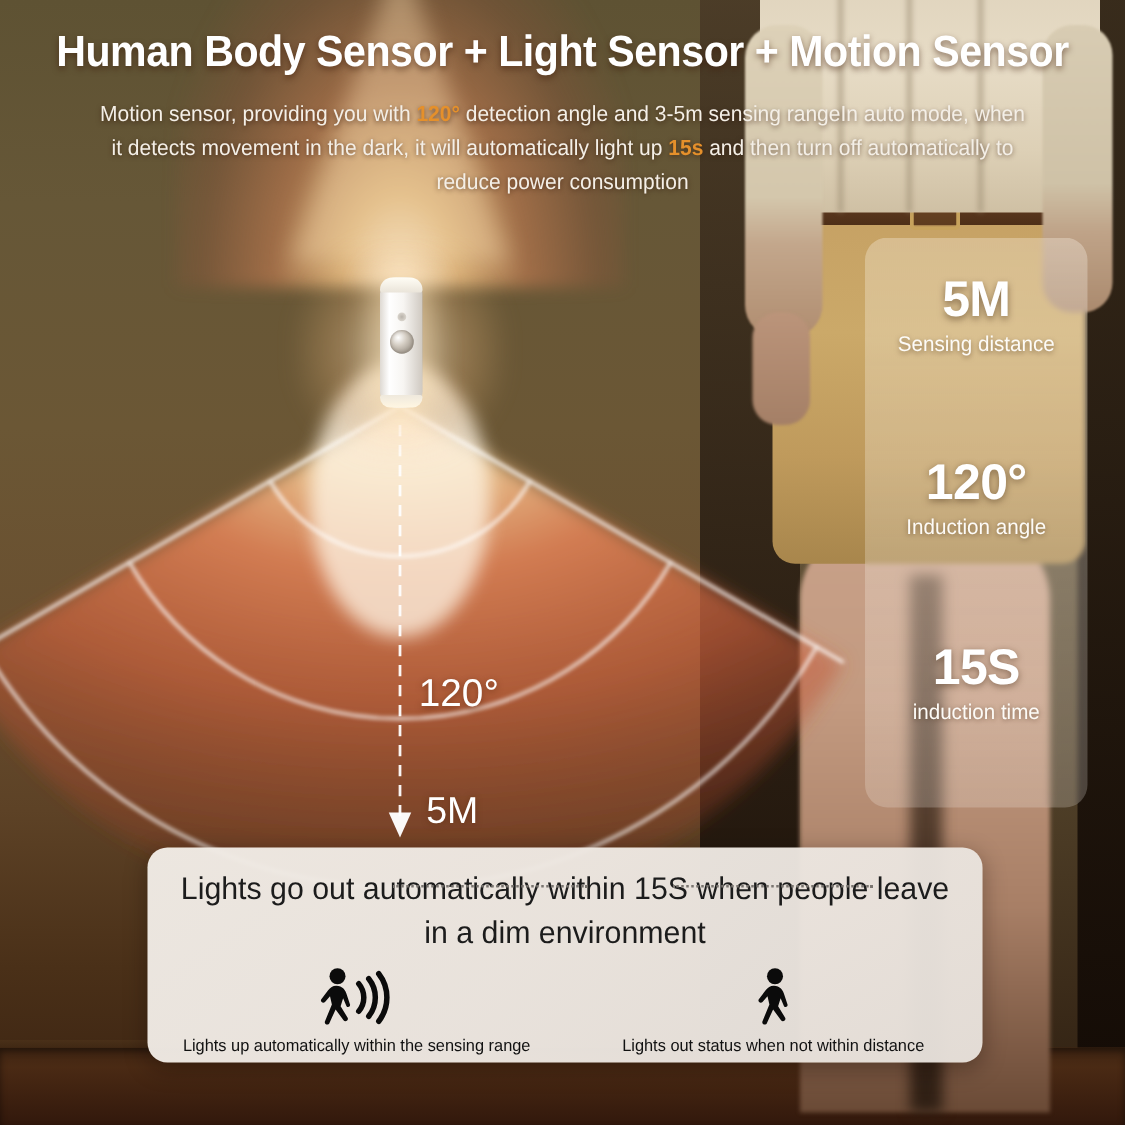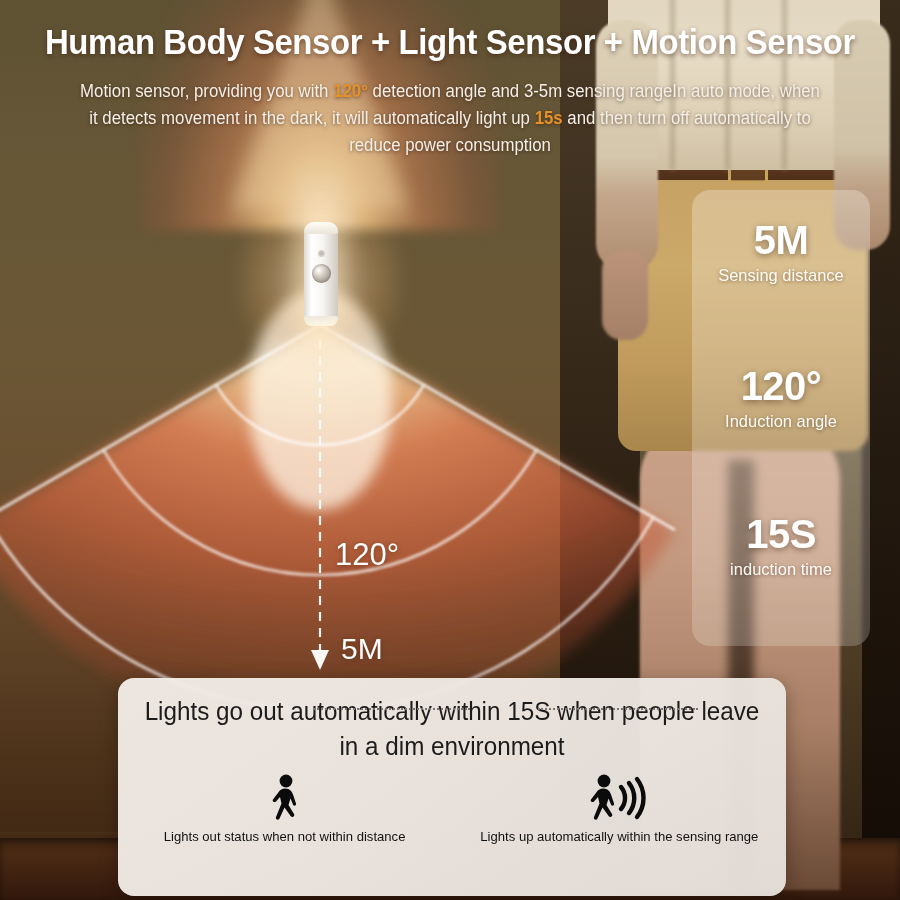--- a/index.html
+++ b/index.html
@@ -222,21 +222,21 @@
   
   .cone-label {
     position: absolute; color: #ffffff; font-weight: 400;
     text-shadow: 0 1px 5px rgba(90,40,15,.6);
   }
   .label-120 { left: 335px; top: 537px; font-size: 31px; }
   .label-5m  { left: 341px; top: 632px; font-size: 30px; }
 
   
   .bottom-card {
-    position: absolute; left: 118px; top: 678px; width: 668px; height: 218px;
+    position: absolute; left: 118px; top: 678px; width: 668px; height: 172px;
     background: linear-gradient(135deg, rgba(241,236,230,.97) 0%, rgba(238,232,226,.97) 45%, rgba(231,225,219,.96) 100%);
     border-radius: 16px;
     box-shadow: 0 5px 18px rgba(20,10,4,.35);
   }
   .card-heading {
     position: absolute; left: 14px; width: 640px; top: 16px;
     text-align: center;
     font-size: 25px; line-height: 35px;
     color: #1c1c1c;
     transform: scaleX(.97);
@@ -361,40 +361,40 @@
   <div class="bottom-card">
     <div class="card-heading">Lights go out automatically within 15S when people leave in a dim environment</div>
 
     <div class="dots dots-1"></div>
     <div class="dots dots-2"></div>
 
     <div class="card-cols">
 
       <div class="card-col">
         <div class="icon-row">
-          <svg width="40" height="52" viewBox="0 0 40 52">
-            <circle cx="21" cy="7" r="6.4" fill="#0b0b0b"></circle>
-            <path d="M20 14.5 C25 14.5 27.5 18 28.5 22 L31 29.5 C31.6 31.5 29 32.6 28.1 30.7 L25.5 24.5 L23.5 31 L29 40 C30.4 42 27.3 44.2 25.8 42.2 L19.5 33.5 L14.5 44.5 C13.5 46.8 10 45.4 11 43 L16.5 29.5 L15 23 L11 27.5 C9.4 29.2 6.6 27 8.2 25.2 L13.5 18.2 C15.2 15.8 17.2 14.5 20 14.5 Z" fill="#0b0b0b"></path>
-          </svg>
-        </div>
-        <div class="cap">Lights out status when not within distance</div>
-      </div>
-
-      <div class="card-col">
-        <div class="icon-row">
           <svg width="62" height="52" viewBox="0 0 62 52">
             <circle cx="16" cy="7" r="6.4" fill="#0b0b0b"></circle>
             <path d="M15 14.5 C20 14.5 22.5 18 23.5 22 L26 29.5 C26.6 31.5 24 32.6 23.1 30.7 L20.5 24.5 L18.5 31 L24 40 C25.4 42 22.3 44.2 20.8 42.2 L14.5 33.5 L9.5 44.5 C8.5 46.8 5 45.4 6 43 L11.5 29.5 L10 23 L6 27.5 C4.4 29.2 1.6 27 3.2 25.2 L8.5 18.2 C10.2 15.8 12.2 14.5 15 14.5 Z" fill="#0b0b0b"></path>
             <g fill="none" stroke="#0b0b0b" stroke-linecap="round">
               <path d="M33 13 A 17 17 0 0 1 33 35" stroke-width="4.4"></path>
               <path d="M41 9 A 24 24 0 0 1 41 39" stroke-width="4.4"></path>
               <path d="M49 5 A 31 31 0 0 1 49 43" stroke-width="4.4"></path>
             </g>
           </svg>
         </div>
         <div class="cap">Lights up automatically within the sensing range</div>
       </div>
 
+      <div class="card-col">
+        <div class="icon-row">
+          <svg width="40" height="52" viewBox="0 0 40 52">
+            <circle cx="21" cy="7" r="6.4" fill="#0b0b0b"></circle>
+            <path d="M20 14.5 C25 14.5 27.5 18 28.5 22 L31 29.5 C31.6 31.5 29 32.6 28.1 30.7 L25.5 24.5 L23.5 31 L29 40 C30.4 42 27.3 44.2 25.8 42.2 L19.5 33.5 L14.5 44.5 C13.5 46.8 10 45.4 11 43 L16.5 29.5 L15 23 L11 27.5 C9.4 29.2 6.6 27 8.2 25.2 L13.5 18.2 C15.2 15.8 17.2 14.5 20 14.5 Z" fill="#0b0b0b"></path>
+          </svg>
+        </div>
+        <div class="cap">Lights out status when not within distance</div>
+      </div>
+
 
     </div>
   </div>
 
 </div>
 
 </body></html>

